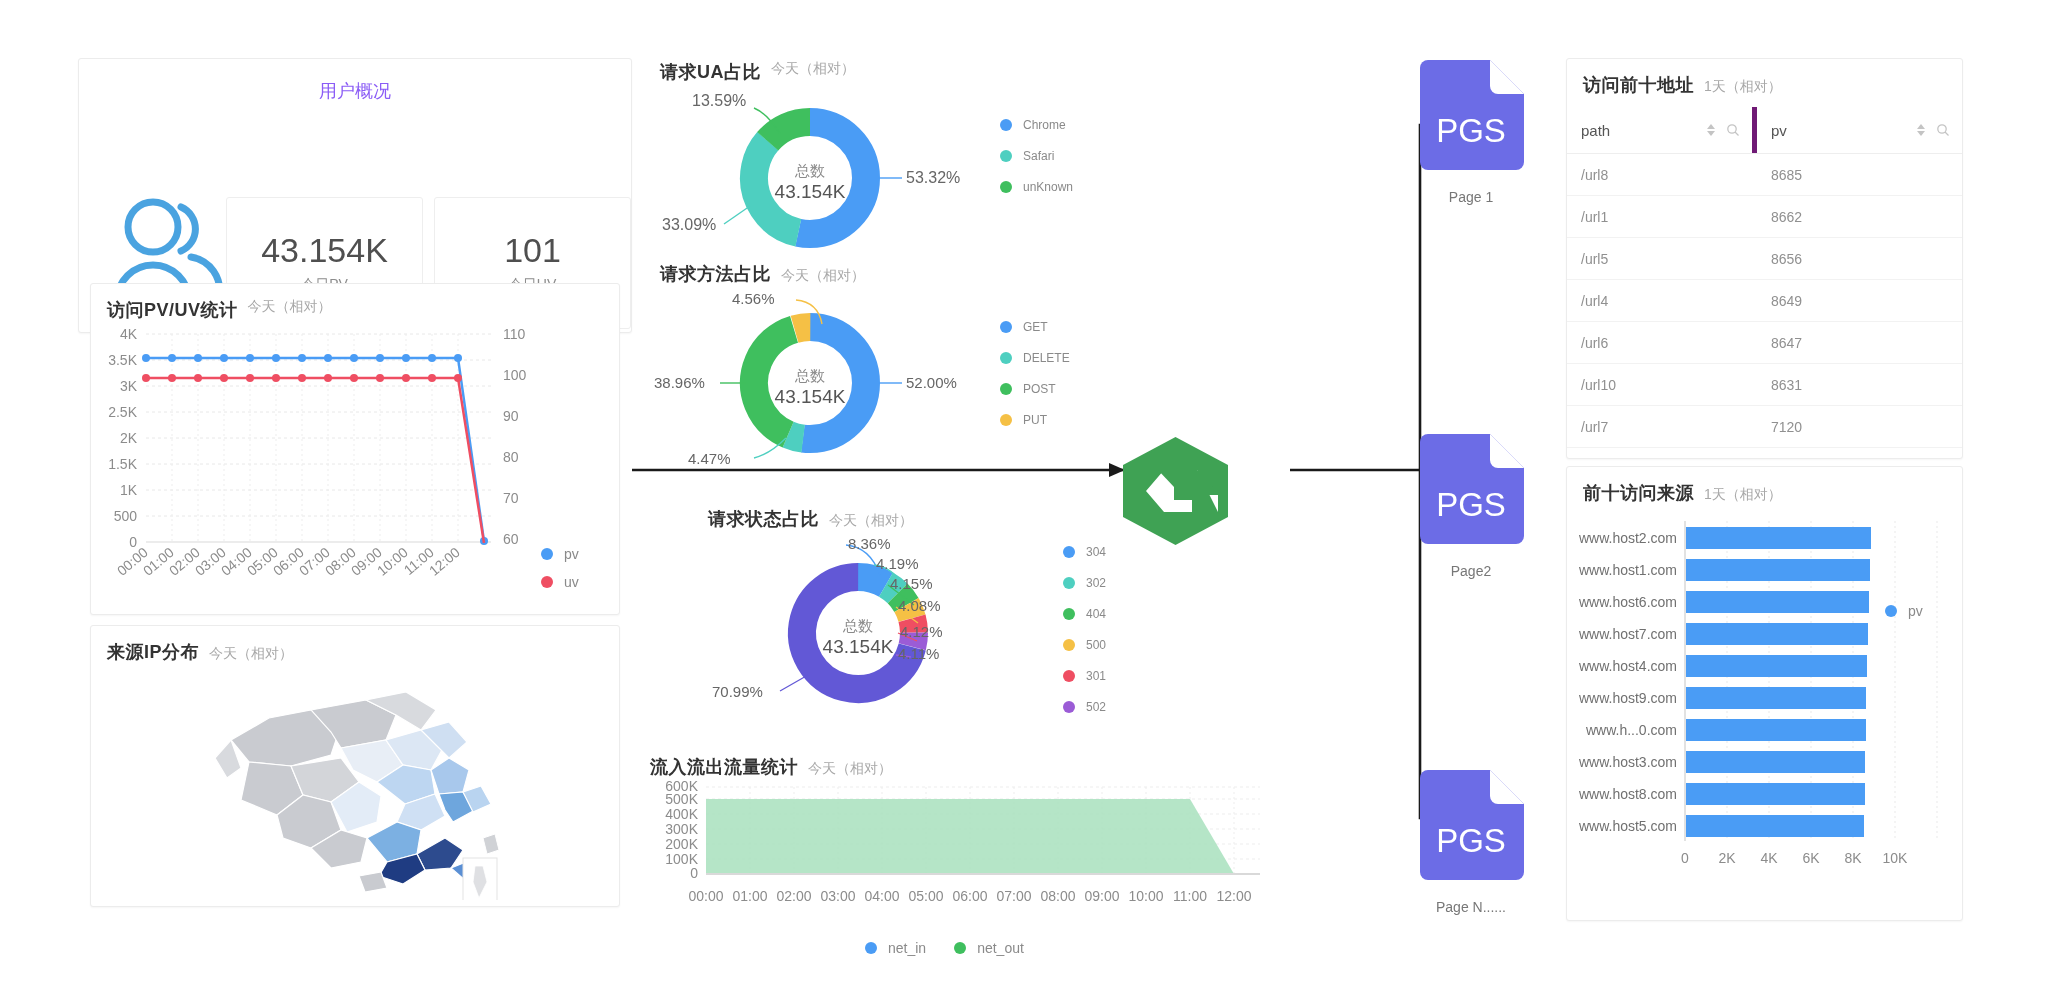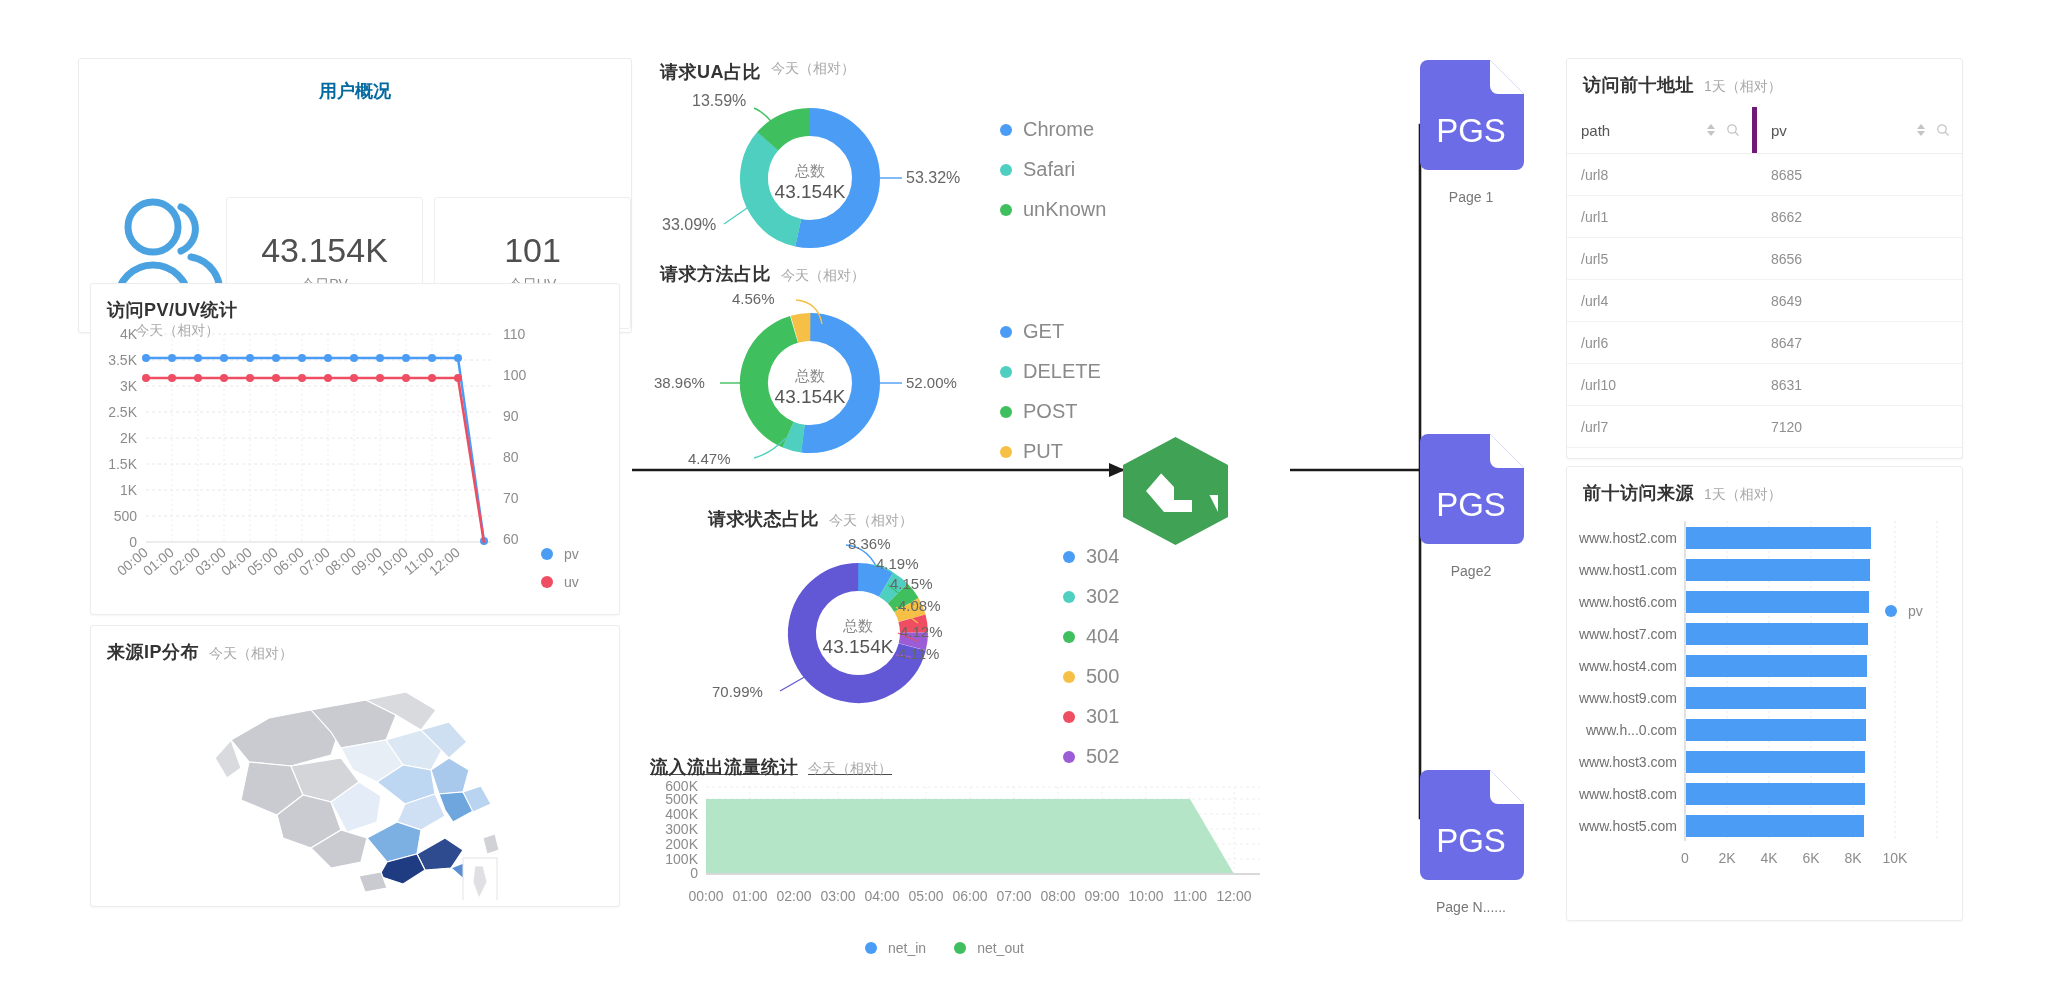--- a/index.html
+++ b/index.html
@@ -9,26 +9,26 @@
     color:#4a4a4a;overflow:hidden;position:relative;
   }
   .abs{position:absolute;}
   .card{
     position:absolute;background:#fff;border:1px solid #ececec;border-radius:3px;
     box-shadow:0 1px 2px rgba(0,0,0,.04);
   }
   .panel-title{font-weight:bold;font-size:18px;color:#333;letter-spacing:.5px;}
   .panel-sub{font-size:14px;color:#a8a8a8;margin-left:10px;font-weight:normal;}
   .axis-label{font-size:14px;fill:#8c8c8c;}
-  .legend-row{display:flex;align-items:center;margin-bottom:17px;font-size:20px;color:#8a8a8a;}
+  .legend-row{display:flex;align-items:center;margin-bottom:17px;font-size:12px;color:#8a8a8a;}
   .legend-dot{width:12px;height:12px;border-radius:50%;margin-right:11px;flex:0 0 auto;}
   .pct-label{font-size:16px;color:#666;}
   
   #user-overview{left:78px;top:58px;width:552px;height:273px;}
-  #overview-title{position:absolute;top:20px;width:100%;text-align:center;font-size:18px;font-weight:bold;color:#0369a1;}
+  #overview-title{position:absolute;top:20px;width:100%;text-align:center;font-size:18px;font-weight:normal;color:#8b5cf6;}
   .kpi-box{position:absolute;top:138px;width:195px;height:130px;border:1px solid #eee;border-radius:3px;background:#fff;
     display:flex;flex-direction:column;align-items:center;justify-content:center;}
   .kpi-value{font-size:34px;color:#4f4f4f;line-height:1.1;}
   .kpi-label{font-size:14px;color:#8c8c8c;margin-top:6px;}
   
   #pvuv-card{left:90px;top:283px;width:528px;height:330px;}
   
   #ipmap-card{left:90px;top:625px;width:528px;height:280px;}
   .donut-center-label{font-size:15px;fill:#8a8a8a;}
   .donut-center-value{font-size:19px;fill:#555;}
@@ -65,21 +65,21 @@
     <div class="kpi-value">43.154K</div>
     <div class="kpi-label">今日PV</div>
   </div>
   <div class="kpi-box" style="left:355px;">
     <div class="kpi-value">101</div>
     <div class="kpi-label">今日UV</div>
   </div>
 </div>
 
 <div class="card" id="pvuv-card">
-  <div class="abs" style="left:16px;top:14px;display:flex;align-items:center;flex-direction:column;">
+  <div class="abs" style="left:16px;top:14px;display:flex;align-items:flex-start;">
     <span class="panel-title">访问PV/UV统计</span>
     <span class="panel-sub">今天（相对）</span>
   </div>
   <svg class="abs" style="left:0;top:40px;" width="528" height="290">
     <defs>
       <pattern id="dots" width="6" height="6" patternUnits="userSpaceOnUse">
         <rect width="6" height="6" fill="none"></rect>
       </pattern>
     </defs>
 
@@ -370,21 +370,21 @@
       <span>301</span>
       </div>
     <div class="legend-row">
       <span class="legend-dot" style="background:#9b5cd6;"></span>
       <span>502</span>
       </div>
   </div>
 </div>
 
 <div class="abs" style="left:650px;top:755px;width:630px;height:190px;">
-  <div style="display:flex;align-items:baseline;text-decoration:underline;">
+  <div style="display:flex;align-items:baseline;">
     <span class="panel-title">流入流出流量统计</span>
     <span class="panel-sub">今天（相对）</span>
   </div>
   <svg style="position:absolute;left:0;top:22px;" width="630" height="170">
     <g stroke="#ededed" stroke-dasharray="3 3">
       <line x1="56" y1="10" x2="610" y2="10"></line>
         <line x1="56" y1="22" x2="610" y2="22"></line>
       <line x1="56" y1="37" x2="610" y2="37"></line>
         <line x1="56" y1="52" x2="610" y2="52"></line>
       <line x1="56" y1="67" x2="610" y2="67"></line>

